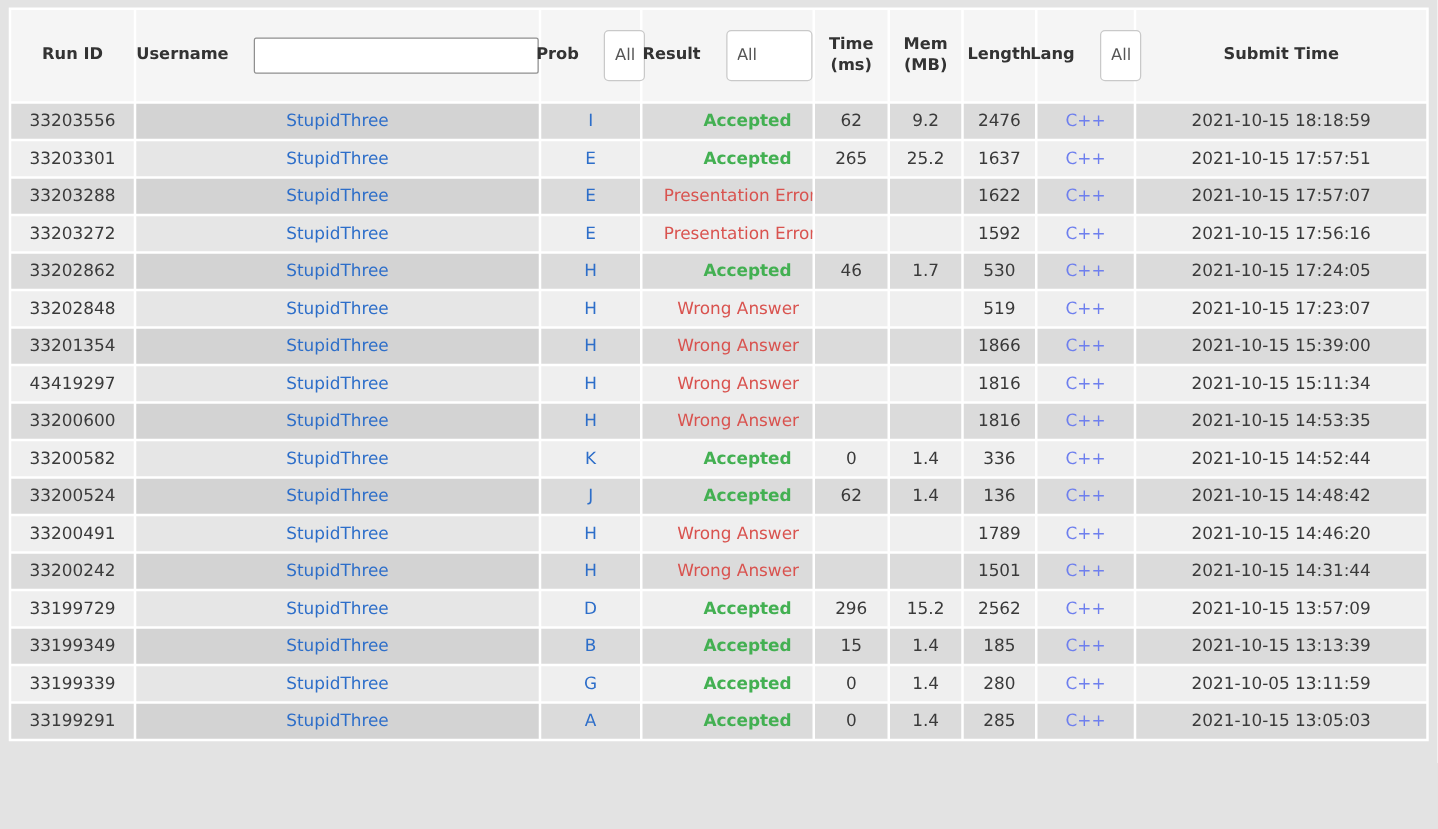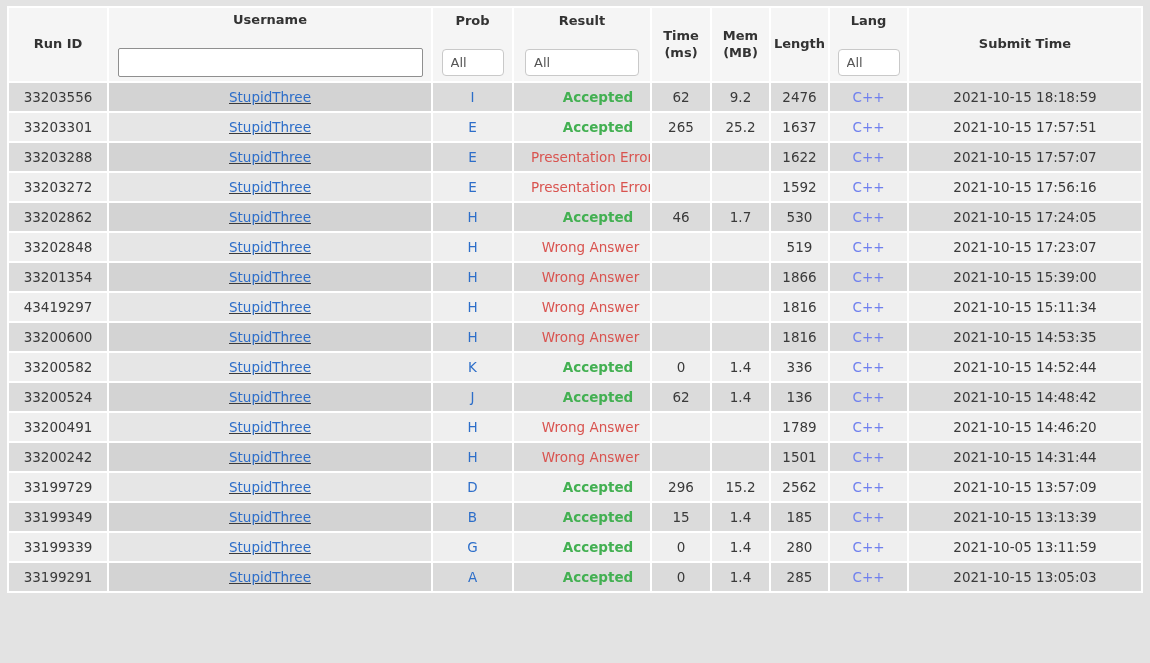--- a/index.html
+++ b/index.html
@@ -18,40 +18,40 @@
   table.status{
     width:1136px; table-layout:fixed;
     border-collapse:separate; border-spacing:2px;
     background:var(--sep);
   }
   th{
     background:var(--header-bg); height:73px;
     font-size:13px; font-weight:bold; color:#333;
     vertical-align:middle; text-align:center; line-height:1.25;
   }
-  .hstack{display:flex; flex-direction:column; align-items:center; justify-content:center; gap:20px;}
+  .hstack{display:flex; flex-direction:row; align-items:center; justify-content:center; gap:20px;}
   td{
     height:28px; text-align:center; vertical-align:middle;
     font-size:13.5px; color:var(--txt); white-space:nowrap; overflow:hidden;
   }
   tbody tr:nth-child(odd) td{background:var(--row-odd);}
   tbody tr:nth-child(even) td{background:var(--row-even);}
-  td.shade{box-shadow:inset 0 0 0 999px rgba(0,0,0,0.035);text-decoration:underline;}
+  td.shade{box-shadow:inset 0 0 0 999px rgba(0,0,0,0.035);}
   a.blue{color:var(--link-blue); text-decoration:none; cursor:pointer;}
   .res-ok{color:var(--ok-green); font-weight:bold;margin-left:32px;}
   .res-err{color:var(--err-red);margin-left:17px;}
   .lang{color:var(--lang-blue); cursor:pointer;}
   input.userbox{
     width:305px; height:29px; border:1px solid #8f8f8f; border-radius:2px;
     background:#fff; font-size:13px; padding:0 8px; color:#333; outline:none;
     font-family:inherit;
   }
   select.flt{
     appearance:none; -webkit-appearance:none; -moz-appearance:none;
-    height:27px; border:1px solid #c9c9c9; border-radius:4px;
+    height:41px; border:1px solid #c9c9c9; border-radius:4px;
     background:#fff; color:#555; font-size:13px; padding:0 6px 0 8px;
     font-family:inherit; outline:none;
   }
   select.w-sm{width:62px;}
   select.w-md{width:114px;}
 </style>
 </head>
 <body>
 
 <div class="wrap">

